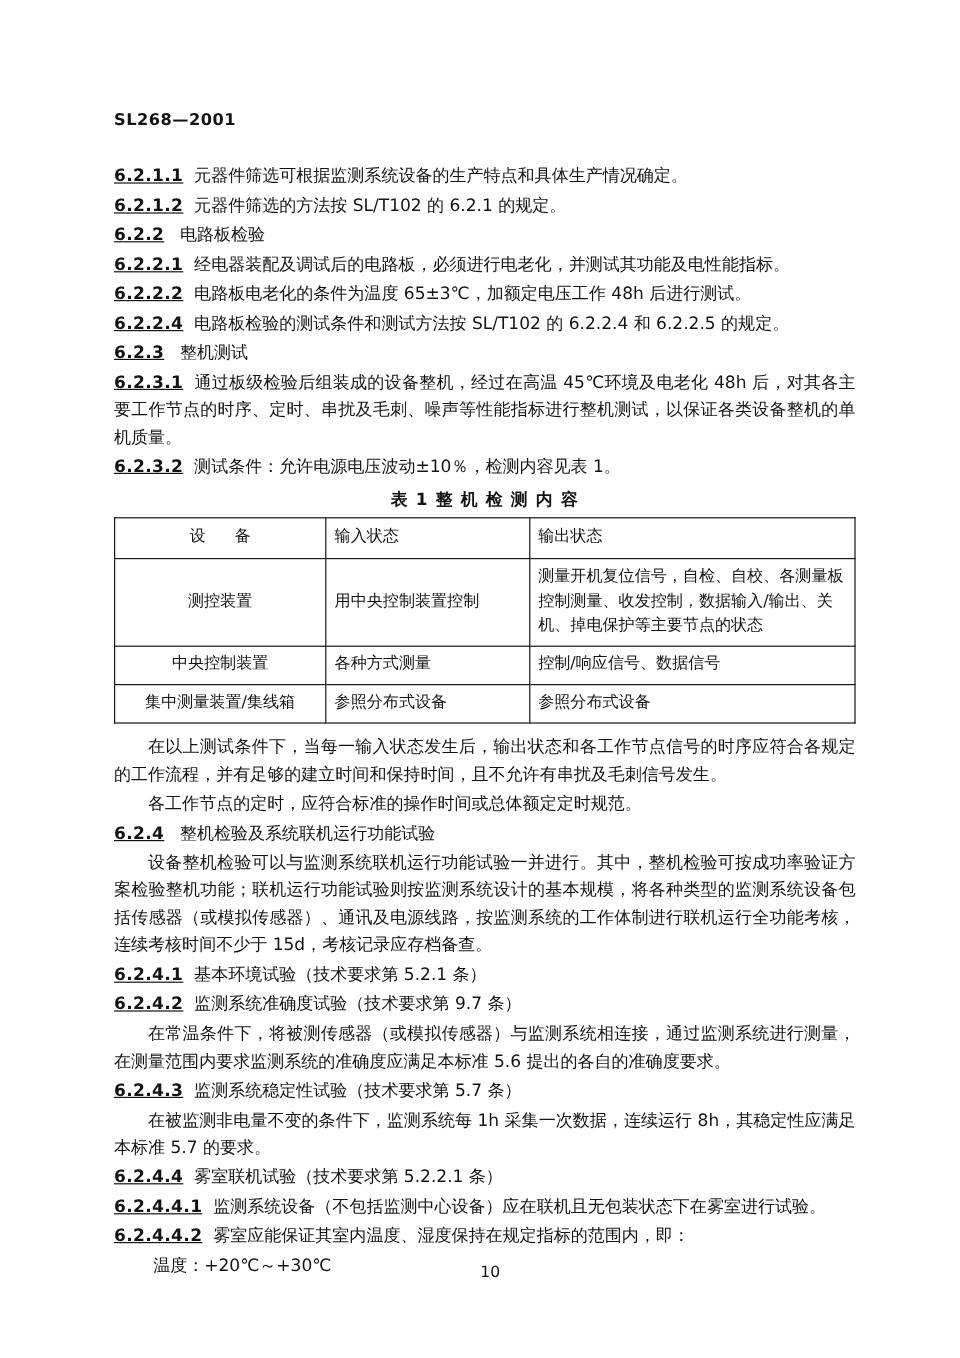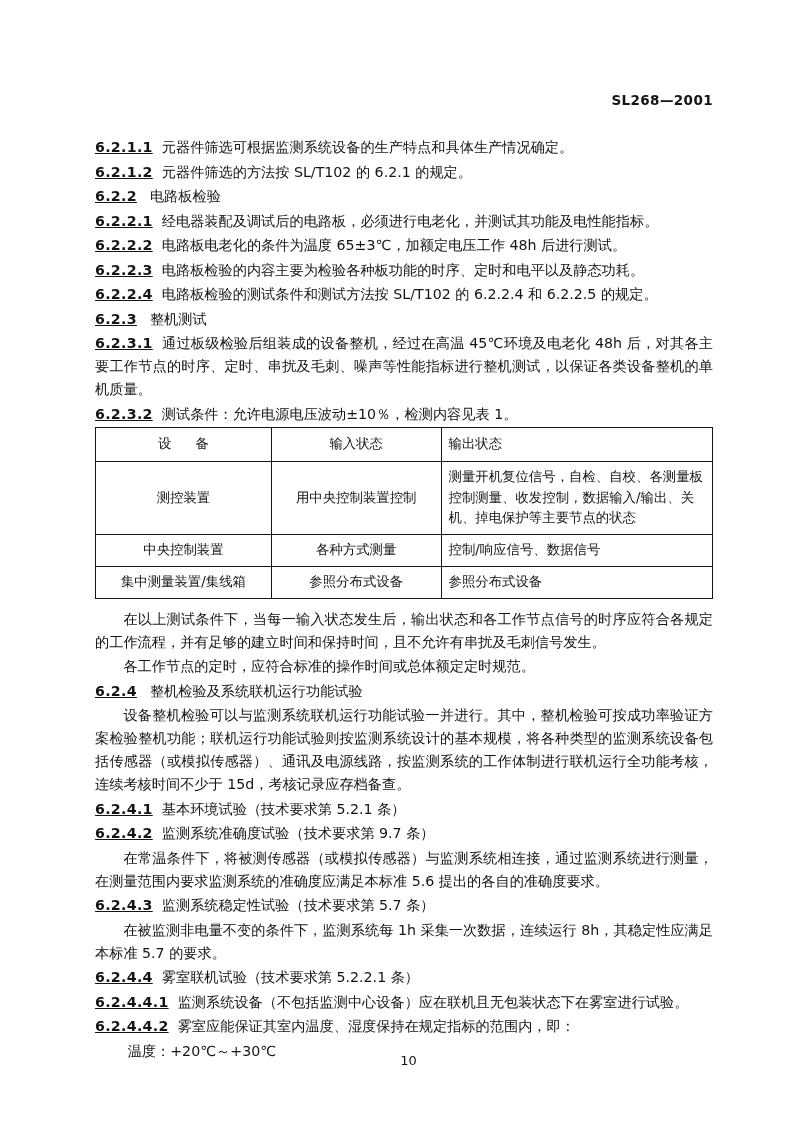--- a/index.html
+++ b/index.html
@@ -23,21 +23,21 @@
   }
   .content {
     position: absolute;
     left: 95px;
     top: 92px;
     width: 618px;
   }
 
   
   .doc-header {
-    text-align: right;
+    text-align: left;
     font-size: 13.5px;
     font-weight: bold;
     letter-spacing: 0.4px;
     height: 20px;
     margin-bottom: 24px;
   }
 
   
   .clause {
     display: block;
@@ -99,21 +99,21 @@
     line-height: 1.55;
     font-weight: normal;
     padding: 5px 7px;
     vertical-align: middle;
   }
   table.spec thead th {
     text-align: center;
     padding: 6px 7px;
   }
   table.spec .col-dev { width: 28.5%; text-align: center; }
-  table.spec .col-in  { width: 27.5%; text-align: center; }
+  table.spec .col-in  { width: 27.5%; text-align: left; }
   table.spec .col-out { width: 44%;   text-align: left; }
   .sp-hdr { letter-spacing: 10px; padding-left: 10px; }
 
   
   .page-number {
     position: absolute;
     left: 0;
     right: 0;
     top: 1053px;
     text-align: center;
@@ -133,30 +133,30 @@
     <p class="clause"><span class="num">6.2.1.1</span><span class="body">元器件筛选可根据监测系统设备的生产特点和具体生产情况确定。</span></p>
 
     <p class="clause"><span class="num">6.2.1.2</span><span class="body">元器件筛选的方法按 SL/T102 的 6.2.1 的规定。</span></p>
 
     <p class="clause heading"><span class="num num-wide">6.2.2</span><span class="body">电路板检验</span></p>
 
     <p class="clause"><span class="num">6.2.2.1</span><span class="body">经电器装配及调试后的电路板，必须进行电老化，并测试其功能及电性能指标。</span></p>
 
     <p class="clause"><span class="num">6.2.2.2</span><span class="body">电路板电老化的条件为温度 65±3℃，加额定电压工作 48h 后进行测试。</span></p>
 
-    <p class="clause"><span class="num">6.2.2.3</span><span class="body">电路板检验的内容主要为检验各种板功能的时序、定时和电平以及静态功耗。</span></p>
 
     <p class="clause"><span class="num">6.2.2.4</span><span class="body">电路板检验的测试条件和测试方法按 SL/T102 的 6.2.2.4 和 6.2.2.5 的规定。</span></p>
 
     <p class="clause heading"><span class="num num-wide">6.2.3</span><span class="body">整机测试</span></p>
 
     <p class="clause"><span class="num">6.2.3.1</span><span class="body">通过板级检验后组装成的设备整机，经过在高温 45℃环境及电老化 48h 后，对其各主要工作节点的时序、定时、串扰及毛刺、噪声等性能指标进行整机测试，以保证各类设备整机的单机质量。</span></p>
 
     <p class="clause"><span class="num">6.2.3.2</span><span class="body">测试条件：允许电源电压波动±10％，检测内容见表 1。</span></p>
 
+    <div class="table-caption">表 1  整 机 检 测 内 容</div>
 
     <table class="spec">
       <thead>
         <tr>
           <th class="col-dev"><span class="sp-hdr">设    备</span></th>
           <th class="col-in">输入状态</th>
           <th class="col-out">输出状态</th>
         </tr>
       </thead>
       <tbody>

